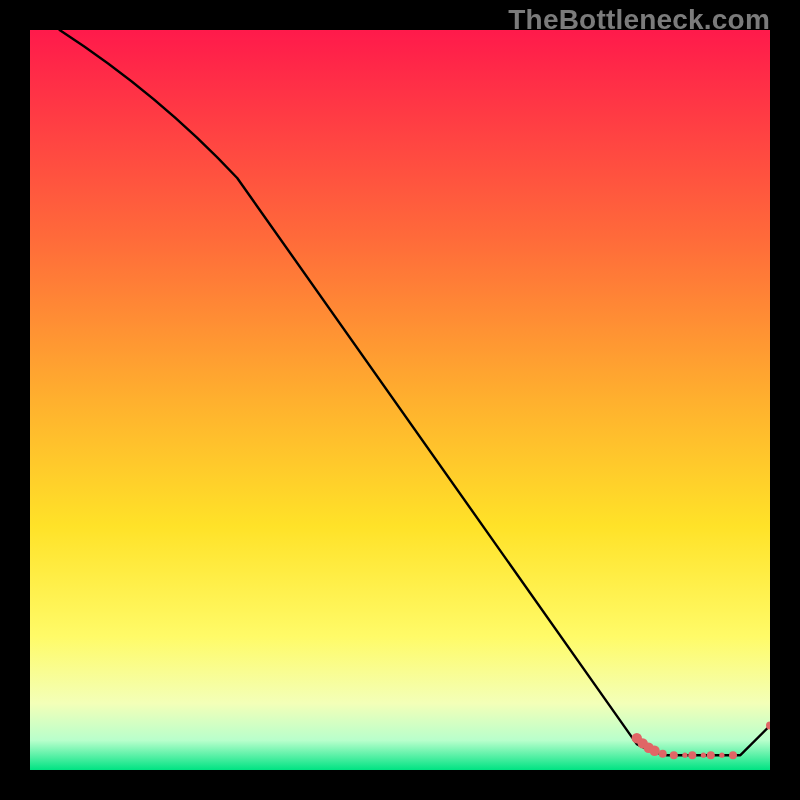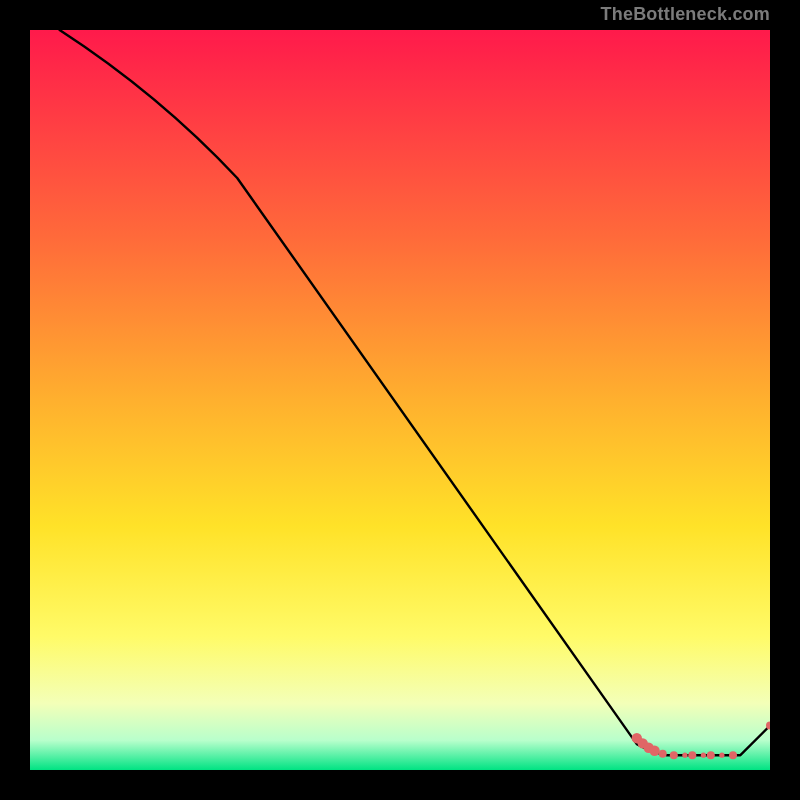--- a/index.html
+++ b/index.html
@@ -17,21 +17,21 @@
     top: 30px;
     width: 740px;
     height: 740px;
     background: #000;
   }
   .watermark {
     position: absolute;
     top: 4px;
     right: 30px;
     color: #7b7b7b;
-    font-size: 18px;
+    font-size: 28px;
     font-weight: 600;
     letter-spacing: 0.2px;
   }
   svg {
     display: block;
   }
 </style>
 </head>
 <body>
 

